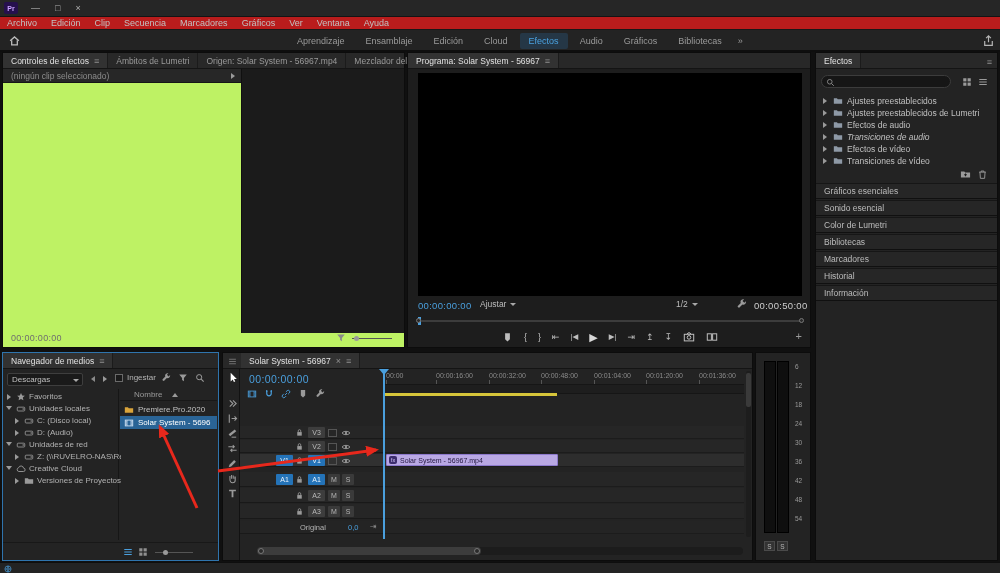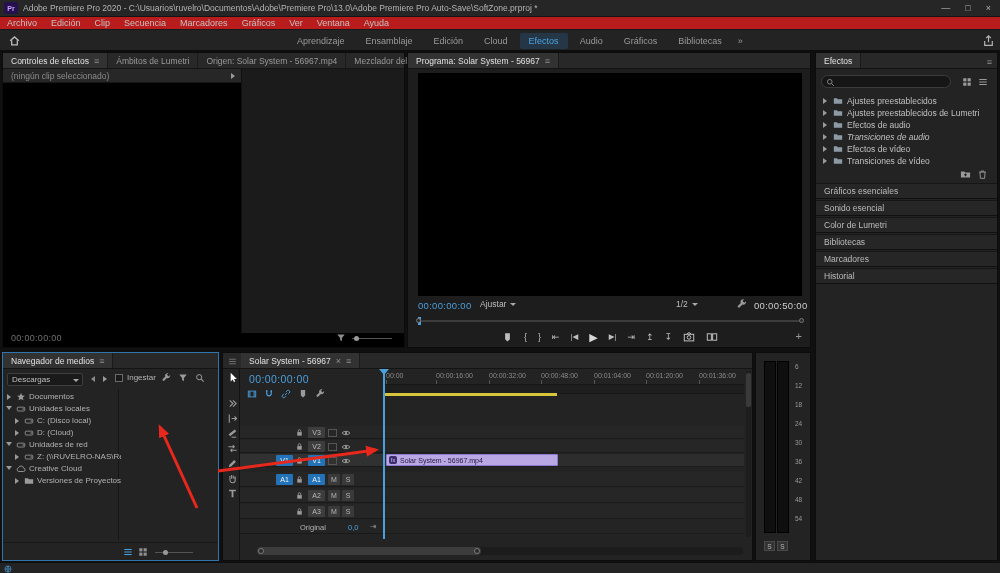--- a/index.html
+++ b/index.html
@@ -158,21 +158,20 @@
       </symbol>
 <symbol id="s-globe" viewBox="0 0 12 12">
         <circle cx="6" cy="6" r="4.6" fill="none" stroke="currentColor"></circle>
         <path d="M1.4 6h9.2M6 1.4a7.8 7.8 0 0 1 0 9.2M6 1.4a7.8 7.8 0 0 0 0 9.2" fill="none" stroke="currentColor" stroke-width=".9"></path>
       </symbol>
 </defs>
   </svg>
 
 <div class="titlebar">
   <span class="app-badge">Pr</span>
-  <span class="title-text">Adobe Premiere Pro 2020 - C:\Usuarios\ruvelro\Documentos\Adobe\Premiere Pro\13.0\Adobe Premiere Pro Auto-Save\SoftZone.prproj *</span>
   <span class="win-btns">
     <span>—</span>
     <span>□</span>
     <span>×</span>
   </span>
 </div>
 
 <div class="menubar">
   <span class="menu-item">Archivo</span>
   <span class="menu-item">Edición</span>
@@ -215,21 +214,21 @@
         <span>Ámbitos de Lumetri</span>
       </div>
     <div class="tab">
         <span>Origen: Solar System - 56967.mp4</span>
       </div>
     <div class="tab" style="border-right:none">
         <span>Mezclador del clip de audio: So</span>
       </div>
     <div class="tab" style="margin-left:auto;border-right:none;padding:0 5px">»</div>
   </div>
-  <div class="abs" style="left:0;top:16px;right:0;bottom:0;background:#000000;">
+  <div class="abs" style="left:0;top:16px;right:0;bottom:0;background:#bef264;">
     <div class="abs" style="left:0;top:0;width:238px;height:14px;background:#272727;border-bottom:1px solid #161616;">
       <span class="abs" style="left:8px;top:2px;font-size:8.5px;color:#8c8c8c;">(ningún clip seleccionado)</span>
       <span class="tri-r abs" style="left:228px;top:4px;"></span>
     </div>
     <div class="abs" style="left:238px;top:0;right:0;bottom:14px;background:#1b1b1b;border-left:1px solid #101010;"></div>
     <span class="abs" style="left:8px;bottom:4px;font-size:9px;color:#6f6f6f;letter-spacing:.3px;">00:00:00:00</span>
     <svg class="ic abs" style="right:58px;bottom:4px;color:#8a8a8a" width="10" height="10">
         <use href="#s-funnel"></use>
       </svg>
     <div class="abs" style="right:12px;bottom:8px;width:40px;height:1px;background:#555;">
@@ -363,20 +362,21 @@
     <svg class="ic abs" style="left:161px;top:100px;color:#9a9a9a" width="11" height="11">
         <use href="#s-trash"></use>
       </svg>
 
     <div class="fx-collapsed" style="top:114px;"><span>Gráficos esenciales</span></div>
     <div class="fx-collapsed" style="top:131px;"><span>Sonido esencial</span></div>
     <div class="fx-collapsed" style="top:148px;"><span>Color de Lumetri</span></div>
     <div class="fx-collapsed" style="top:165px;"><span>Bibliotecas</span></div>
     <div class="fx-collapsed" style="top:182px;"><span>Marcadores</span></div>
     <div class="fx-collapsed" style="top:199px;"><span>Historial</span></div>
+    <div class="fx-collapsed" style="top:216px;"><span>Información</span></div>
   </div>
 </div>
 
 <div class="panel" style="left:2px;top:352px;width:217px;height:209px;border-color:#2f74ad;">
   <div class="tabbar">
     <div class="tab active">
       <span>Navegador de medios</span>
       <span class="menu-glyph">≡</span>
     </div>
   </div>
@@ -399,42 +399,42 @@
     <svg class="ic abs" style="left:192px;top:4px;color:#9a9a9a" width="10" height="10">
         <use href="#s-loupe"></use>
       </svg>
 
     <div class="abs" style="left:0;top:20px;width:116px;bottom:20px;border-right:1px solid #161616;">
       <div class="mbrow" style="top:2px;">
           <span class="tri-r" style="left:4px"></span>
           <svg class="ic abs" style="left:13px;top:1px;color:#9a9a9a" width="10" height="10">
             <use href="#s-star"></use>
           </svg>
-          <span class="lbl" style="left:26px">Documentos</span>
+          <span class="lbl" style="left:26px">Favoritos</span>
         </div>
       <div class="mbrow" style="top:14px;">
           <span class="tri-d" style="left:3px"></span>
           <svg class="ic abs" style="left:13px;top:1px;color:#9a9a9a" width="10" height="10">
             <use href="#s-drive"></use>
           </svg>
           <span class="lbl" style="left:26px">Unidades locales</span>
         </div>
       <div class="mbrow" style="top:26px;">
           <span class="tri-r" style="left:12px"></span>
           <svg class="ic abs" style="left:21px;top:1px;color:#9a9a9a" width="10" height="10">
             <use href="#s-drive"></use>
           </svg>
           <span class="lbl" style="left:34px">C: (Disco local)</span>
         </div>
       <div class="mbrow" style="top:38px;">
           <span class="tri-r" style="left:12px"></span>
           <svg class="ic abs" style="left:21px;top:1px;color:#9a9a9a" width="10" height="10">
             <use href="#s-drive"></use>
           </svg>
-          <span class="lbl" style="left:34px">D: (Cloud)</span>
+          <span class="lbl" style="left:34px">D: (Audio)</span>
         </div>
       <div class="mbrow" style="top:50px;text-decoration:underline;">
           <span class="tri-d" style="left:3px"></span>
           <svg class="ic abs" style="left:13px;top:1px;color:#9a9a9a" width="10" height="10">
             <use href="#s-drive"></use>
           </svg>
           <span class="lbl" style="left:26px">Unidades de red</span>
         </div>
       <div class="mbrow" style="top:62px;">
           <span class="tri-r" style="left:12px"></span>
@@ -452,20 +452,38 @@
         </div>
       <div class="mbrow" style="top:86px;">
           <span class="tri-r" style="left:12px"></span>
           <svg class="ic abs" style="left:21px;top:1px;color:#9a9a9a" width="10" height="10">
             <use href="#s-folder"></use>
           </svg>
           <span class="lbl" style="left:34px">Versiones de Proyectos de</span>
         </div>
     </div>
 
+    <div class="abs" style="left:117px;top:20px;right:1px;bottom:20px;">
+      <div class="abs" style="left:0;top:0;right:0;height:12px;border-bottom:1px solid #181818;">
+        <span class="abs" style="left:14px;top:1px;font-size:8px;color:#9a9a9a;">Nombre</span>
+        <span class="tri-u abs" style="left:52px;top:4px;"></span>
+      </div>
+      <div class="abs" style="left:0;top:14px;right:0;height:13px;">
+        <svg class="ic abs" style="left:4px;top:2px;color:#d9a43b" width="10" height="10">
+            <use href="#s-folder"></use>
+          </svg>
+        <span class="abs" style="left:18px;top:2px;font-size:8px;color:#c0c0c0;white-space:nowrap;">Premiere.Pro.2020</span>
+      </div>
+      <div class="abs" style="left:0;top:27px;right:0;height:13px;background:#2a6496;">
+        <svg class="ic abs" style="left:4px;top:1.5px;color:#d8e8f8" width="10" height="10">
+            <use href="#s-film"></use>
+          </svg>
+        <span class="abs" style="left:18px;top:2px;font-size:8px;color:#fff;white-space:nowrap;">Solar System - 5696</span>
+      </div>
+    </div>
 
     <div class="abs" style="left:0;bottom:0;right:0;height:18px;border-top:1px solid #181818;">
       <svg class="ic abs" style="left:120px;top:4px;color:#4a9fdd" width="10" height="10">
           <use href="#s-list"></use>
         </svg>
       <svg class="ic abs" style="left:135px;top:4px;color:#8f8f8f" width="10" height="10">
           <use href="#s-grid"></use>
         </svg>
       <div class="abs" style="left:152px;top:9px;width:38px;height:1px;background:#555;">
           <div class="abs" style="left:8px;top:-2px;width:5px;height:5px;border-radius:50%;background:#9a9a9a;"></div>

